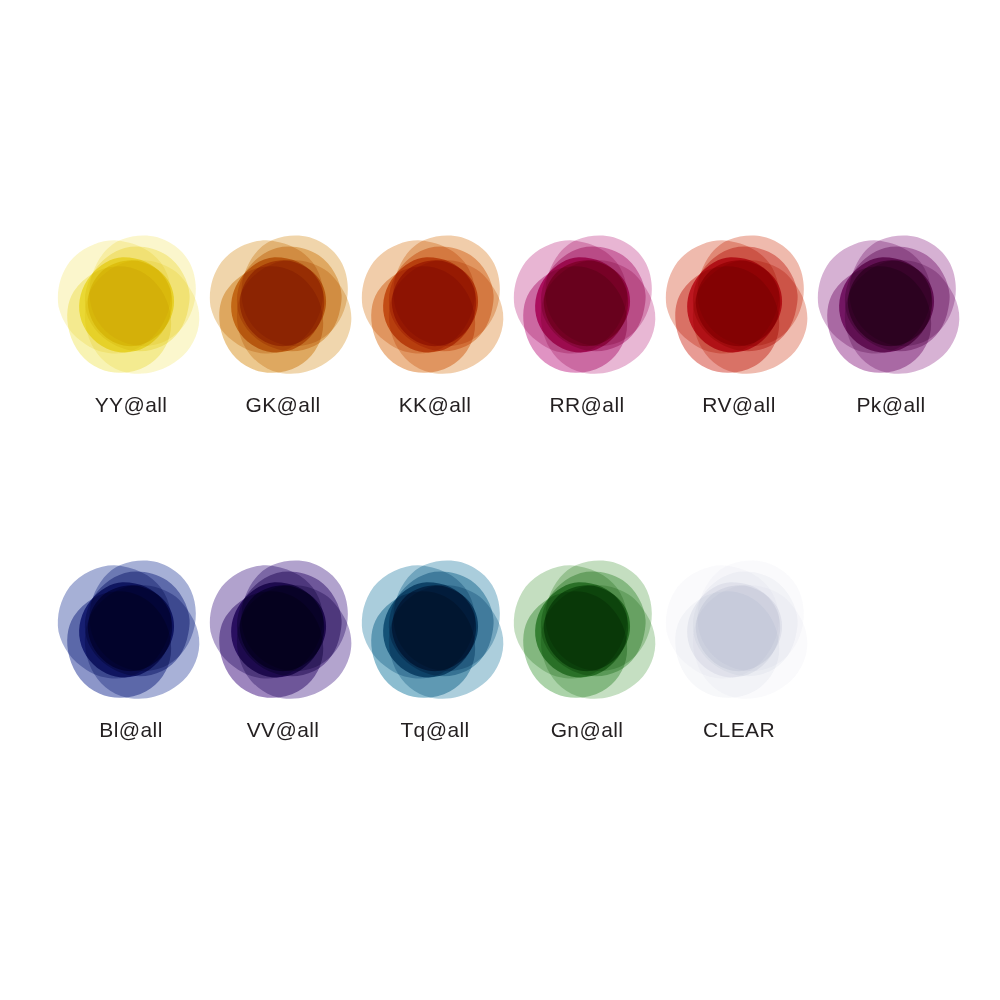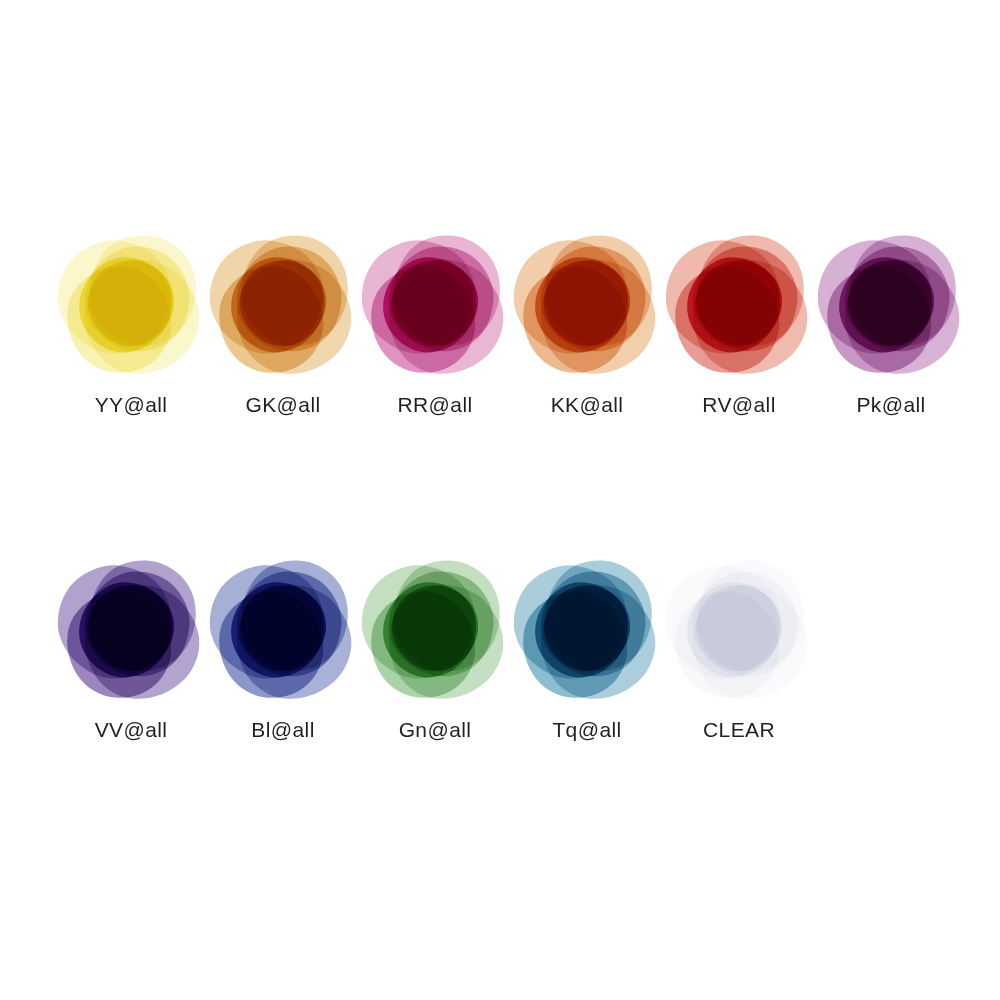--- a/index.html
+++ b/index.html
@@ -124,20 +124,46 @@
             </svg></span>
           <span class="petal" style="width: 92.16px; height: 92.16px; left: 23.92px; top: 28.92px; opacity: 0.97; transform: rotate(24deg);"><svg width="100%" height="100%" viewBox="0 0 100 100" preserveAspectRatio="none" aria-hidden="true">
               <path d="M50,4 C66,4 79,10 87,21 C95,32 97,44 95,56 C93,69 86,82 74,90 C63,97 49,98 37,94 C24,90 13,81 7,69 C2,57 2,43 7,31 C13,18 26,8 38,5 C42,4 46,4 50,4 Z" fill="#DF9A2E"></path>
             </svg></span>
         </div>
         <div class="blob-label">GK@all</div>
       </div>
       <div class="swatch">
         <div class="blob-stack">
           <span class="petal" style="width: 121.6px; height: 121.6px; left: -6.8px; top: 8.2px; opacity: 0.92; transform: rotate(14deg);"><svg width="100%" height="100%" viewBox="0 0 100 100" preserveAspectRatio="none" aria-hidden="true">
+              <path d="M50,4 C66,4 79,10 87,21 C95,32 97,44 95,56 C93,69 86,82 74,90 C63,97 49,98 37,94 C24,90 13,81 7,69 C2,57 2,43 7,31 C13,18 26,8 38,5 C42,4 46,4 50,4 Z" fill="#F0C9A3"></path>
+            </svg></span>
+          <span class="petal" style="width: 119.04px; height: 119.04px; left: 24.48px; top: 3.48px; opacity: 0.92; transform: rotate(-28deg);"><svg width="100%" height="100%" viewBox="0 0 100 100" preserveAspectRatio="none" aria-hidden="true">
+              <path d="M52,3 C68,5 81,13 88,25 C96,38 96,52 91,64 C86,77 75,88 62,93 C49,98 35,96 24,89 C12,81 4,68 3,54 C2,40 8,26 19,16 C29,7 41,2 52,3 Z" fill="#F0C9A3"></path>
+            </svg></span>
+          <span class="petal" style="width: 122.88px; height: 122.88px; left: 18.56px; top: 27.56px; opacity: 0.9; transform: rotate(52deg);"><svg width="100%" height="100%" viewBox="0 0 100 100" preserveAspectRatio="none" aria-hidden="true">
+              <path d="M50,4 C66,4 79,10 87,21 C95,32 97,44 95,56 C93,69 86,82 74,90 C63,97 49,98 37,94 C24,90 13,81 7,69 C2,57 2,43 7,31 C13,18 26,8 38,5 C42,4 46,4 50,4 Z" fill="#F0C9A3"></path>
+            </svg></span>
+          <span class="petal" style="width: 115.2px; height: 115.2px; left: 2.4px; top: 33.4px; opacity: 0.8; transform: rotate(-62deg);"><svg width="100%" height="100%" viewBox="0 0 100 100" preserveAspectRatio="none" aria-hidden="true">
+              <path d="M52,3 C68,5 81,13 88,25 C96,38 96,52 91,64 C86,77 75,88 62,93 C49,98 35,96 24,89 C12,81 4,68 3,54 C2,40 8,26 19,16 C29,7 41,2 52,3 Z" fill="#E9A871"></path>
+            </svg></span>
+          <span class="petal" style="width: 112.64px; height: 112.64px; left: 19.68px; top: 14.68px; opacity: 0.78; transform: rotate(100deg);"><svg width="100%" height="100%" viewBox="0 0 100 100" preserveAspectRatio="none" aria-hidden="true">
+              <path d="M50,4 C66,4 79,10 87,21 C95,32 97,44 95,56 C93,69 86,82 74,90 C63,97 49,98 37,94 C24,90 13,81 7,69 C2,57 2,43 7,31 C13,18 26,8 38,5 C42,4 46,4 50,4 Z" fill="#E9A871"></path>
+            </svg></span>
+          <span class="petal" style="width: 102.4px; height: 102.4px; left: 14.8px; top: 25.8px; opacity: 0.95; transform: rotate(-8deg);"><svg width="100%" height="100%" viewBox="0 0 100 100" preserveAspectRatio="none" aria-hidden="true">
+              <path d="M52,3 C68,5 81,13 88,25 C96,38 96,52 91,64 C86,77 75,88 62,93 C49,98 35,96 24,89 C12,81 4,68 3,54 C2,40 8,26 19,16 C29,7 41,2 52,3 Z" fill="#DD7D2C"></path>
+            </svg></span>
+          <span class="petal" style="width: 92.16px; height: 92.16px; left: 23.92px; top: 28.92px; opacity: 0.97; transform: rotate(24deg);"><svg width="100%" height="100%" viewBox="0 0 100 100" preserveAspectRatio="none" aria-hidden="true">
+              <path d="M50,4 C66,4 79,10 87,21 C95,32 97,44 95,56 C93,69 86,82 74,90 C63,97 49,98 37,94 C24,90 13,81 7,69 C2,57 2,43 7,31 C13,18 26,8 38,5 C42,4 46,4 50,4 Z" fill="#DD7D2C"></path>
+            </svg></span>
+        </div>
+        <div class="blob-label">KK@all</div>
+      </div>
+      <div class="swatch">
+        <div class="blob-stack">
+          <span class="petal" style="width: 121.6px; height: 121.6px; left: -6.8px; top: 8.2px; opacity: 0.92; transform: rotate(14deg);"><svg width="100%" height="100%" viewBox="0 0 100 100" preserveAspectRatio="none" aria-hidden="true">
               <path d="M50,4 C66,4 79,10 87,21 C95,32 97,44 95,56 C93,69 86,82 74,90 C63,97 49,98 37,94 C24,90 13,81 7,69 C2,57 2,43 7,31 C13,18 26,8 38,5 C42,4 46,4 50,4 Z" fill="#E6AFD0"></path>
             </svg></span>
           <span class="petal" style="width: 119.04px; height: 119.04px; left: 24.48px; top: 3.48px; opacity: 0.92; transform: rotate(-28deg);"><svg width="100%" height="100%" viewBox="0 0 100 100" preserveAspectRatio="none" aria-hidden="true">
               <path d="M52,3 C68,5 81,13 88,25 C96,38 96,52 91,64 C86,77 75,88 62,93 C49,98 35,96 24,89 C12,81 4,68 3,54 C2,40 8,26 19,16 C29,7 41,2 52,3 Z" fill="#E6AFD0"></path>
             </svg></span>
           <span class="petal" style="width: 122.88px; height: 122.88px; left: 18.56px; top: 27.56px; opacity: 0.9; transform: rotate(52deg);"><svg width="100%" height="100%" viewBox="0 0 100 100" preserveAspectRatio="none" aria-hidden="true">
               <path d="M50,4 C66,4 79,10 87,21 C95,32 97,44 95,56 C93,69 86,82 74,90 C63,97 49,98 37,94 C24,90 13,81 7,69 C2,57 2,43 7,31 C13,18 26,8 38,5 C42,4 46,4 50,4 Z" fill="#E6AFD0"></path>
             </svg></span>
           <span class="petal" style="width: 115.2px; height: 115.2px; left: 2.4px; top: 33.4px; opacity: 0.8; transform: rotate(-62deg);"><svg width="100%" height="100%" viewBox="0 0 100 100" preserveAspectRatio="none" aria-hidden="true">
               <path d="M52,3 C68,5 81,13 88,25 C96,38 96,52 91,64 C86,77 75,88 62,93 C49,98 35,96 24,89 C12,81 4,68 3,54 C2,40 8,26 19,16 C29,7 41,2 52,3 Z" fill="#D878B4"></path>
@@ -146,46 +172,20 @@
               <path d="M50,4 C66,4 79,10 87,21 C95,32 97,44 95,56 C93,69 86,82 74,90 C63,97 49,98 37,94 C24,90 13,81 7,69 C2,57 2,43 7,31 C13,18 26,8 38,5 C42,4 46,4 50,4 Z" fill="#D878B4"></path>
             </svg></span>
           <span class="petal" style="width: 102.4px; height: 102.4px; left: 14.8px; top: 25.8px; opacity: 0.95; transform: rotate(-8deg);"><svg width="100%" height="100%" viewBox="0 0 100 100" preserveAspectRatio="none" aria-hidden="true">
               <path d="M52,3 C68,5 81,13 88,25 C96,38 96,52 91,64 C86,77 75,88 62,93 C49,98 35,96 24,89 C12,81 4,68 3,54 C2,40 8,26 19,16 C29,7 41,2 52,3 Z" fill="#D5178F"></path>
             </svg></span>
           <span class="petal" style="width: 92.16px; height: 92.16px; left: 23.92px; top: 28.92px; opacity: 0.97; transform: rotate(24deg);"><svg width="100%" height="100%" viewBox="0 0 100 100" preserveAspectRatio="none" aria-hidden="true">
               <path d="M50,4 C66,4 79,10 87,21 C95,32 97,44 95,56 C93,69 86,82 74,90 C63,97 49,98 37,94 C24,90 13,81 7,69 C2,57 2,43 7,31 C13,18 26,8 38,5 C42,4 46,4 50,4 Z" fill="#D5178F"></path>
             </svg></span>
         </div>
         <div class="blob-label">RR@all</div>
-      </div>
-      <div class="swatch">
-        <div class="blob-stack">
-          <span class="petal" style="width: 121.6px; height: 121.6px; left: -6.8px; top: 8.2px; opacity: 0.92; transform: rotate(14deg);"><svg width="100%" height="100%" viewBox="0 0 100 100" preserveAspectRatio="none" aria-hidden="true">
-              <path d="M50,4 C66,4 79,10 87,21 C95,32 97,44 95,56 C93,69 86,82 74,90 C63,97 49,98 37,94 C24,90 13,81 7,69 C2,57 2,43 7,31 C13,18 26,8 38,5 C42,4 46,4 50,4 Z" fill="#F0C9A3"></path>
-            </svg></span>
-          <span class="petal" style="width: 119.04px; height: 119.04px; left: 24.48px; top: 3.48px; opacity: 0.92; transform: rotate(-28deg);"><svg width="100%" height="100%" viewBox="0 0 100 100" preserveAspectRatio="none" aria-hidden="true">
-              <path d="M52,3 C68,5 81,13 88,25 C96,38 96,52 91,64 C86,77 75,88 62,93 C49,98 35,96 24,89 C12,81 4,68 3,54 C2,40 8,26 19,16 C29,7 41,2 52,3 Z" fill="#F0C9A3"></path>
-            </svg></span>
-          <span class="petal" style="width: 122.88px; height: 122.88px; left: 18.56px; top: 27.56px; opacity: 0.9; transform: rotate(52deg);"><svg width="100%" height="100%" viewBox="0 0 100 100" preserveAspectRatio="none" aria-hidden="true">
-              <path d="M50,4 C66,4 79,10 87,21 C95,32 97,44 95,56 C93,69 86,82 74,90 C63,97 49,98 37,94 C24,90 13,81 7,69 C2,57 2,43 7,31 C13,18 26,8 38,5 C42,4 46,4 50,4 Z" fill="#F0C9A3"></path>
-            </svg></span>
-          <span class="petal" style="width: 115.2px; height: 115.2px; left: 2.4px; top: 33.4px; opacity: 0.8; transform: rotate(-62deg);"><svg width="100%" height="100%" viewBox="0 0 100 100" preserveAspectRatio="none" aria-hidden="true">
-              <path d="M52,3 C68,5 81,13 88,25 C96,38 96,52 91,64 C86,77 75,88 62,93 C49,98 35,96 24,89 C12,81 4,68 3,54 C2,40 8,26 19,16 C29,7 41,2 52,3 Z" fill="#E9A871"></path>
-            </svg></span>
-          <span class="petal" style="width: 112.64px; height: 112.64px; left: 19.68px; top: 14.68px; opacity: 0.78; transform: rotate(100deg);"><svg width="100%" height="100%" viewBox="0 0 100 100" preserveAspectRatio="none" aria-hidden="true">
-              <path d="M50,4 C66,4 79,10 87,21 C95,32 97,44 95,56 C93,69 86,82 74,90 C63,97 49,98 37,94 C24,90 13,81 7,69 C2,57 2,43 7,31 C13,18 26,8 38,5 C42,4 46,4 50,4 Z" fill="#E9A871"></path>
-            </svg></span>
-          <span class="petal" style="width: 102.4px; height: 102.4px; left: 14.8px; top: 25.8px; opacity: 0.95; transform: rotate(-8deg);"><svg width="100%" height="100%" viewBox="0 0 100 100" preserveAspectRatio="none" aria-hidden="true">
-              <path d="M52,3 C68,5 81,13 88,25 C96,38 96,52 91,64 C86,77 75,88 62,93 C49,98 35,96 24,89 C12,81 4,68 3,54 C2,40 8,26 19,16 C29,7 41,2 52,3 Z" fill="#DD7D2C"></path>
-            </svg></span>
-          <span class="petal" style="width: 92.16px; height: 92.16px; left: 23.92px; top: 28.92px; opacity: 0.97; transform: rotate(24deg);"><svg width="100%" height="100%" viewBox="0 0 100 100" preserveAspectRatio="none" aria-hidden="true">
-              <path d="M50,4 C66,4 79,10 87,21 C95,32 97,44 95,56 C93,69 86,82 74,90 C63,97 49,98 37,94 C24,90 13,81 7,69 C2,57 2,43 7,31 C13,18 26,8 38,5 C42,4 46,4 50,4 Z" fill="#DD7D2C"></path>
-            </svg></span>
-        </div>
-        <div class="blob-label">KK@all</div>
       </div>
       <div class="swatch">
         <div class="blob-stack">
           <span class="petal" style="width: 121.6px; height: 121.6px; left: -6.8px; top: 8.2px; opacity: 0.92; transform: rotate(14deg);"><svg width="100%" height="100%" viewBox="0 0 100 100" preserveAspectRatio="none" aria-hidden="true">
               <path d="M50,4 C66,4 79,10 87,21 C95,32 97,44 95,56 C93,69 86,82 74,90 C63,97 49,98 37,94 C24,90 13,81 7,69 C2,57 2,43 7,31 C13,18 26,8 38,5 C42,4 46,4 50,4 Z" fill="#EEB4A6"></path>
             </svg></span>
           <span class="petal" style="width: 119.04px; height: 119.04px; left: 24.48px; top: 3.48px; opacity: 0.92; transform: rotate(-28deg);"><svg width="100%" height="100%" viewBox="0 0 100 100" preserveAspectRatio="none" aria-hidden="true">
               <path d="M52,3 C68,5 81,13 88,25 C96,38 96,52 91,64 C86,77 75,88 62,93 C49,98 35,96 24,89 C12,81 4,68 3,54 C2,40 8,26 19,16 C29,7 41,2 52,3 Z" fill="#EEB4A6"></path>
             </svg></span>
           <span class="petal" style="width: 122.88px; height: 122.88px; left: 18.56px; top: 27.56px; opacity: 0.9; transform: rotate(52deg);"><svg width="100%" height="100%" viewBox="0 0 100 100" preserveAspectRatio="none" aria-hidden="true">
@@ -230,20 +230,46 @@
               <path d="M50,4 C66,4 79,10 87,21 C95,32 97,44 95,56 C93,69 86,82 74,90 C63,97 49,98 37,94 C24,90 13,81 7,69 C2,57 2,43 7,31 C13,18 26,8 38,5 C42,4 46,4 50,4 Z" fill="#A92A96"></path>
             </svg></span>
         </div>
         <div class="blob-label">Pk@all</div>
       </div>
     </div>
   <div class="swatch-row" id="row-2" style="padding-left: 55px;">
       <div class="swatch">
         <div class="blob-stack">
           <span class="petal" style="width: 121.6px; height: 121.6px; left: -6.8px; top: 8.2px; opacity: 0.92; transform: rotate(14deg);"><svg width="100%" height="100%" viewBox="0 0 100 100" preserveAspectRatio="none" aria-hidden="true">
+              <path d="M50,4 C66,4 79,10 87,21 C95,32 97,44 95,56 C93,69 86,82 74,90 C63,97 49,98 37,94 C24,90 13,81 7,69 C2,57 2,43 7,31 C13,18 26,8 38,5 C42,4 46,4 50,4 Z" fill="#9FA9D3"></path>
+            </svg></span>
+          <span class="petal" style="width: 119.04px; height: 119.04px; left: 24.48px; top: 3.48px; opacity: 0.92; transform: rotate(-28deg);"><svg width="100%" height="100%" viewBox="0 0 100 100" preserveAspectRatio="none" aria-hidden="true">
+              <path d="M52,3 C68,5 81,13 88,25 C96,38 96,52 91,64 C86,77 75,88 62,93 C49,98 35,96 24,89 C12,81 4,68 3,54 C2,40 8,26 19,16 C29,7 41,2 52,3 Z" fill="#9FA9D3"></path>
+            </svg></span>
+          <span class="petal" style="width: 122.88px; height: 122.88px; left: 18.56px; top: 27.56px; opacity: 0.9; transform: rotate(52deg);"><svg width="100%" height="100%" viewBox="0 0 100 100" preserveAspectRatio="none" aria-hidden="true">
+              <path d="M50,4 C66,4 79,10 87,21 C95,32 97,44 95,56 C93,69 86,82 74,90 C63,97 49,98 37,94 C24,90 13,81 7,69 C2,57 2,43 7,31 C13,18 26,8 38,5 C42,4 46,4 50,4 Z" fill="#9FA9D3"></path>
+            </svg></span>
+          <span class="petal" style="width: 115.2px; height: 115.2px; left: 2.4px; top: 33.4px; opacity: 0.8; transform: rotate(-62deg);"><svg width="100%" height="100%" viewBox="0 0 100 100" preserveAspectRatio="none" aria-hidden="true">
+              <path d="M52,3 C68,5 81,13 88,25 C96,38 96,52 91,64 C86,77 75,88 62,93 C49,98 35,96 24,89 C12,81 4,68 3,54 C2,40 8,26 19,16 C29,7 41,2 52,3 Z" fill="#6F7CBC"></path>
+            </svg></span>
+          <span class="petal" style="width: 112.64px; height: 112.64px; left: 19.68px; top: 14.68px; opacity: 0.78; transform: rotate(100deg);"><svg width="100%" height="100%" viewBox="0 0 100 100" preserveAspectRatio="none" aria-hidden="true">
+              <path d="M50,4 C66,4 79,10 87,21 C95,32 97,44 95,56 C93,69 86,82 74,90 C63,97 49,98 37,94 C24,90 13,81 7,69 C2,57 2,43 7,31 C13,18 26,8 38,5 C42,4 46,4 50,4 Z" fill="#6F7CBC"></path>
+            </svg></span>
+          <span class="petal" style="width: 102.4px; height: 102.4px; left: 14.8px; top: 25.8px; opacity: 0.95; transform: rotate(-8deg);"><svg width="100%" height="100%" viewBox="0 0 100 100" preserveAspectRatio="none" aria-hidden="true">
+              <path d="M52,3 C68,5 81,13 88,25 C96,38 96,52 91,64 C86,77 75,88 62,93 C49,98 35,96 24,89 C12,81 4,68 3,54 C2,40 8,26 19,16 C29,7 41,2 52,3 Z" fill="#3340A8"></path>
+            </svg></span>
+          <span class="petal" style="width: 92.16px; height: 92.16px; left: 23.92px; top: 28.92px; opacity: 0.97; transform: rotate(24deg);"><svg width="100%" height="100%" viewBox="0 0 100 100" preserveAspectRatio="none" aria-hidden="true">
+              <path d="M50,4 C66,4 79,10 87,21 C95,32 97,44 95,56 C93,69 86,82 74,90 C63,97 49,98 37,94 C24,90 13,81 7,69 C2,57 2,43 7,31 C13,18 26,8 38,5 C42,4 46,4 50,4 Z" fill="#3340A8"></path>
+            </svg></span>
+        </div>
+        <div class="blob-label">Bl@all</div>
+      </div>
+      <div class="swatch">
+        <div class="blob-stack">
+          <span class="petal" style="width: 121.6px; height: 121.6px; left: -6.8px; top: 8.2px; opacity: 0.92; transform: rotate(14deg);"><svg width="100%" height="100%" viewBox="0 0 100 100" preserveAspectRatio="none" aria-hidden="true">
               <path d="M50,4 C66,4 79,10 87,21 C95,32 97,44 95,56 C93,69 86,82 74,90 C63,97 49,98 37,94 C24,90 13,81 7,69 C2,57 2,43 7,31 C13,18 26,8 38,5 C42,4 46,4 50,4 Z" fill="#AB9AC9"></path>
             </svg></span>
           <span class="petal" style="width: 119.04px; height: 119.04px; left: 24.48px; top: 3.48px; opacity: 0.92; transform: rotate(-28deg);"><svg width="100%" height="100%" viewBox="0 0 100 100" preserveAspectRatio="none" aria-hidden="true">
               <path d="M52,3 C68,5 81,13 88,25 C96,38 96,52 91,64 C86,77 75,88 62,93 C49,98 35,96 24,89 C12,81 4,68 3,54 C2,40 8,26 19,16 C29,7 41,2 52,3 Z" fill="#AB9AC9"></path>
             </svg></span>
           <span class="petal" style="width: 122.88px; height: 122.88px; left: 18.56px; top: 27.56px; opacity: 0.9; transform: rotate(52deg);"><svg width="100%" height="100%" viewBox="0 0 100 100" preserveAspectRatio="none" aria-hidden="true">
               <path d="M50,4 C66,4 79,10 87,21 C95,32 97,44 95,56 C93,69 86,82 74,90 C63,97 49,98 37,94 C24,90 13,81 7,69 C2,57 2,43 7,31 C13,18 26,8 38,5 C42,4 46,4 50,4 Z" fill="#AB9AC9"></path>
             </svg></span>
           <span class="petal" style="width: 115.2px; height: 115.2px; left: 2.4px; top: 33.4px; opacity: 0.8; transform: rotate(-62deg);"><svg width="100%" height="100%" viewBox="0 0 100 100" preserveAspectRatio="none" aria-hidden="true">
               <path d="M52,3 C68,5 81,13 88,25 C96,38 96,52 91,64 C86,77 75,88 62,93 C49,98 35,96 24,89 C12,81 4,68 3,54 C2,40 8,26 19,16 C29,7 41,2 52,3 Z" fill="#8466AE"></path>
@@ -256,42 +282,42 @@
             </svg></span>
           <span class="petal" style="width: 92.16px; height: 92.16px; left: 23.92px; top: 28.92px; opacity: 0.97; transform: rotate(24deg);"><svg width="100%" height="100%" viewBox="0 0 100 100" preserveAspectRatio="none" aria-hidden="true">
               <path d="M50,4 C66,4 79,10 87,21 C95,32 97,44 95,56 C93,69 86,82 74,90 C63,97 49,98 37,94 C24,90 13,81 7,69 C2,57 2,43 7,31 C13,18 26,8 38,5 C42,4 46,4 50,4 Z" fill="#57209B"></path>
             </svg></span>
         </div>
         <div class="blob-label">VV@all</div>
       </div>
       <div class="swatch">
         <div class="blob-stack">
           <span class="petal" style="width: 121.6px; height: 121.6px; left: -6.8px; top: 8.2px; opacity: 0.92; transform: rotate(14deg);"><svg width="100%" height="100%" viewBox="0 0 100 100" preserveAspectRatio="none" aria-hidden="true">
-              <path d="M50,4 C66,4 79,10 87,21 C95,32 97,44 95,56 C93,69 86,82 74,90 C63,97 49,98 37,94 C24,90 13,81 7,69 C2,57 2,43 7,31 C13,18 26,8 38,5 C42,4 46,4 50,4 Z" fill="#9FA9D3"></path>
-            </svg></span>
-          <span class="petal" style="width: 119.04px; height: 119.04px; left: 24.48px; top: 3.48px; opacity: 0.92; transform: rotate(-28deg);"><svg width="100%" height="100%" viewBox="0 0 100 100" preserveAspectRatio="none" aria-hidden="true">
-              <path d="M52,3 C68,5 81,13 88,25 C96,38 96,52 91,64 C86,77 75,88 62,93 C49,98 35,96 24,89 C12,81 4,68 3,54 C2,40 8,26 19,16 C29,7 41,2 52,3 Z" fill="#9FA9D3"></path>
-            </svg></span>
-          <span class="petal" style="width: 122.88px; height: 122.88px; left: 18.56px; top: 27.56px; opacity: 0.9; transform: rotate(52deg);"><svg width="100%" height="100%" viewBox="0 0 100 100" preserveAspectRatio="none" aria-hidden="true">
-              <path d="M50,4 C66,4 79,10 87,21 C95,32 97,44 95,56 C93,69 86,82 74,90 C63,97 49,98 37,94 C24,90 13,81 7,69 C2,57 2,43 7,31 C13,18 26,8 38,5 C42,4 46,4 50,4 Z" fill="#9FA9D3"></path>
-            </svg></span>
-          <span class="petal" style="width: 115.2px; height: 115.2px; left: 2.4px; top: 33.4px; opacity: 0.8; transform: rotate(-62deg);"><svg width="100%" height="100%" viewBox="0 0 100 100" preserveAspectRatio="none" aria-hidden="true">
-              <path d="M52,3 C68,5 81,13 88,25 C96,38 96,52 91,64 C86,77 75,88 62,93 C49,98 35,96 24,89 C12,81 4,68 3,54 C2,40 8,26 19,16 C29,7 41,2 52,3 Z" fill="#6F7CBC"></path>
-            </svg></span>
-          <span class="petal" style="width: 112.64px; height: 112.64px; left: 19.68px; top: 14.68px; opacity: 0.78; transform: rotate(100deg);"><svg width="100%" height="100%" viewBox="0 0 100 100" preserveAspectRatio="none" aria-hidden="true">
-              <path d="M50,4 C66,4 79,10 87,21 C95,32 97,44 95,56 C93,69 86,82 74,90 C63,97 49,98 37,94 C24,90 13,81 7,69 C2,57 2,43 7,31 C13,18 26,8 38,5 C42,4 46,4 50,4 Z" fill="#6F7CBC"></path>
-            </svg></span>
-          <span class="petal" style="width: 102.4px; height: 102.4px; left: 14.8px; top: 25.8px; opacity: 0.95; transform: rotate(-8deg);"><svg width="100%" height="100%" viewBox="0 0 100 100" preserveAspectRatio="none" aria-hidden="true">
-              <path d="M52,3 C68,5 81,13 88,25 C96,38 96,52 91,64 C86,77 75,88 62,93 C49,98 35,96 24,89 C12,81 4,68 3,54 C2,40 8,26 19,16 C29,7 41,2 52,3 Z" fill="#3340A8"></path>
-            </svg></span>
-          <span class="petal" style="width: 92.16px; height: 92.16px; left: 23.92px; top: 28.92px; opacity: 0.97; transform: rotate(24deg);"><svg width="100%" height="100%" viewBox="0 0 100 100" preserveAspectRatio="none" aria-hidden="true">
-              <path d="M50,4 C66,4 79,10 87,21 C95,32 97,44 95,56 C93,69 86,82 74,90 C63,97 49,98 37,94 C24,90 13,81 7,69 C2,57 2,43 7,31 C13,18 26,8 38,5 C42,4 46,4 50,4 Z" fill="#3340A8"></path>
-            </svg></span>
-        </div>
-        <div class="blob-label">Bl@all</div>
+              <path d="M50,4 C66,4 79,10 87,21 C95,32 97,44 95,56 C93,69 86,82 74,90 C63,97 49,98 37,94 C24,90 13,81 7,69 C2,57 2,43 7,31 C13,18 26,8 38,5 C42,4 46,4 50,4 Z" fill="#A3C9D9"></path>
+            </svg></span>
+          <span class="petal" style="width: 119.04px; height: 119.04px; left: 24.48px; top: 3.48px; opacity: 0.92; transform: rotate(-28deg);"><svg width="100%" height="100%" viewBox="0 0 100 100" preserveAspectRatio="none" aria-hidden="true">
+              <path d="M52,3 C68,5 81,13 88,25 C96,38 96,52 91,64 C86,77 75,88 62,93 C49,98 35,96 24,89 C12,81 4,68 3,54 C2,40 8,26 19,16 C29,7 41,2 52,3 Z" fill="#A3C9D9"></path>
+            </svg></span>
+          <span class="petal" style="width: 122.88px; height: 122.88px; left: 18.56px; top: 27.56px; opacity: 0.9; transform: rotate(52deg);"><svg width="100%" height="100%" viewBox="0 0 100 100" preserveAspectRatio="none" aria-hidden="true">
+              <path d="M50,4 C66,4 79,10 87,21 C95,32 97,44 95,56 C93,69 86,82 74,90 C63,97 49,98 37,94 C24,90 13,81 7,69 C2,57 2,43 7,31 C13,18 26,8 38,5 C42,4 46,4 50,4 Z" fill="#A3C9D9"></path>
+            </svg></span>
+          <span class="petal" style="width: 115.2px; height: 115.2px; left: 2.4px; top: 33.4px; opacity: 0.8; transform: rotate(-62deg);"><svg width="100%" height="100%" viewBox="0 0 100 100" preserveAspectRatio="none" aria-hidden="true">
+              <path d="M52,3 C68,5 81,13 88,25 C96,38 96,52 91,64 C86,77 75,88 62,93 C49,98 35,96 24,89 C12,81 4,68 3,54 C2,40 8,26 19,16 C29,7 41,2 52,3 Z" fill="#6FAcC4"></path>
+            </svg></span>
+          <span class="petal" style="width: 112.64px; height: 112.64px; left: 19.68px; top: 14.68px; opacity: 0.78; transform: rotate(100deg);"><svg width="100%" height="100%" viewBox="0 0 100 100" preserveAspectRatio="none" aria-hidden="true">
+              <path d="M50,4 C66,4 79,10 87,21 C95,32 97,44 95,56 C93,69 86,82 74,90 C63,97 49,98 37,94 C24,90 13,81 7,69 C2,57 2,43 7,31 C13,18 26,8 38,5 C42,4 46,4 50,4 Z" fill="#6FAcC4"></path>
+            </svg></span>
+          <span class="petal" style="width: 102.4px; height: 102.4px; left: 14.8px; top: 25.8px; opacity: 0.95; transform: rotate(-8deg);"><svg width="100%" height="100%" viewBox="0 0 100 100" preserveAspectRatio="none" aria-hidden="true">
+              <path d="M52,3 C68,5 81,13 88,25 C96,38 96,52 91,64 C86,77 75,88 62,93 C49,98 35,96 24,89 C12,81 4,68 3,54 C2,40 8,26 19,16 C29,7 41,2 52,3 Z" fill="#2A83A5"></path>
+            </svg></span>
+          <span class="petal" style="width: 92.16px; height: 92.16px; left: 23.92px; top: 28.92px; opacity: 0.97; transform: rotate(24deg);"><svg width="100%" height="100%" viewBox="0 0 100 100" preserveAspectRatio="none" aria-hidden="true">
+              <path d="M50,4 C66,4 79,10 87,21 C95,32 97,44 95,56 C93,69 86,82 74,90 C63,97 49,98 37,94 C24,90 13,81 7,69 C2,57 2,43 7,31 C13,18 26,8 38,5 C42,4 46,4 50,4 Z" fill="#2A83A5"></path>
+            </svg></span>
+        </div>
+        <div class="blob-label">Tq@all</div>
       </div>
       <div class="swatch">
         <div class="blob-stack">
           <span class="petal" style="width: 121.6px; height: 121.6px; left: -6.8px; top: 8.2px; opacity: 0.92; transform: rotate(14deg);"><svg width="100%" height="100%" viewBox="0 0 100 100" preserveAspectRatio="none" aria-hidden="true">
               <path d="M50,4 C66,4 79,10 87,21 C95,32 97,44 95,56 C93,69 86,82 74,90 C63,97 49,98 37,94 C24,90 13,81 7,69 C2,57 2,43 7,31 C13,18 26,8 38,5 C42,4 46,4 50,4 Z" fill="#BFDCBB"></path>
             </svg></span>
           <span class="petal" style="width: 119.04px; height: 119.04px; left: 24.48px; top: 3.48px; opacity: 0.92; transform: rotate(-28deg);"><svg width="100%" height="100%" viewBox="0 0 100 100" preserveAspectRatio="none" aria-hidden="true">
               <path d="M52,3 C68,5 81,13 88,25 C96,38 96,52 91,64 C86,77 75,88 62,93 C49,98 35,96 24,89 C12,81 4,68 3,54 C2,40 8,26 19,16 C29,7 41,2 52,3 Z" fill="#BFDCBB"></path>
             </svg></span>
           <span class="petal" style="width: 122.88px; height: 122.88px; left: 18.56px; top: 27.56px; opacity: 0.9; transform: rotate(52deg);"><svg width="100%" height="100%" viewBox="0 0 100 100" preserveAspectRatio="none" aria-hidden="true">
@@ -308,46 +334,20 @@
             </svg></span>
           <span class="petal" style="width: 92.16px; height: 92.16px; left: 23.92px; top: 28.92px; opacity: 0.97; transform: rotate(24deg);"><svg width="100%" height="100%" viewBox="0 0 100 100" preserveAspectRatio="none" aria-hidden="true">
               <path d="M50,4 C66,4 79,10 87,21 C95,32 97,44 95,56 C93,69 86,82 74,90 C63,97 49,98 37,94 C24,90 13,81 7,69 C2,57 2,43 7,31 C13,18 26,8 38,5 C42,4 46,4 50,4 Z" fill="#5FAE5E"></path>
             </svg></span>
         </div>
         <div class="blob-label">Gn@all</div>
       </div>
       <div class="swatch">
         <div class="blob-stack">
           <span class="petal" style="width: 121.6px; height: 121.6px; left: -6.8px; top: 8.2px; opacity: 0.92; transform: rotate(14deg);"><svg width="100%" height="100%" viewBox="0 0 100 100" preserveAspectRatio="none" aria-hidden="true">
-              <path d="M50,4 C66,4 79,10 87,21 C95,32 97,44 95,56 C93,69 86,82 74,90 C63,97 49,98 37,94 C24,90 13,81 7,69 C2,57 2,43 7,31 C13,18 26,8 38,5 C42,4 46,4 50,4 Z" fill="#A3C9D9"></path>
-            </svg></span>
-          <span class="petal" style="width: 119.04px; height: 119.04px; left: 24.48px; top: 3.48px; opacity: 0.92; transform: rotate(-28deg);"><svg width="100%" height="100%" viewBox="0 0 100 100" preserveAspectRatio="none" aria-hidden="true">
-              <path d="M52,3 C68,5 81,13 88,25 C96,38 96,52 91,64 C86,77 75,88 62,93 C49,98 35,96 24,89 C12,81 4,68 3,54 C2,40 8,26 19,16 C29,7 41,2 52,3 Z" fill="#A3C9D9"></path>
-            </svg></span>
-          <span class="petal" style="width: 122.88px; height: 122.88px; left: 18.56px; top: 27.56px; opacity: 0.9; transform: rotate(52deg);"><svg width="100%" height="100%" viewBox="0 0 100 100" preserveAspectRatio="none" aria-hidden="true">
-              <path d="M50,4 C66,4 79,10 87,21 C95,32 97,44 95,56 C93,69 86,82 74,90 C63,97 49,98 37,94 C24,90 13,81 7,69 C2,57 2,43 7,31 C13,18 26,8 38,5 C42,4 46,4 50,4 Z" fill="#A3C9D9"></path>
-            </svg></span>
-          <span class="petal" style="width: 115.2px; height: 115.2px; left: 2.4px; top: 33.4px; opacity: 0.8; transform: rotate(-62deg);"><svg width="100%" height="100%" viewBox="0 0 100 100" preserveAspectRatio="none" aria-hidden="true">
-              <path d="M52,3 C68,5 81,13 88,25 C96,38 96,52 91,64 C86,77 75,88 62,93 C49,98 35,96 24,89 C12,81 4,68 3,54 C2,40 8,26 19,16 C29,7 41,2 52,3 Z" fill="#6FAcC4"></path>
-            </svg></span>
-          <span class="petal" style="width: 112.64px; height: 112.64px; left: 19.68px; top: 14.68px; opacity: 0.78; transform: rotate(100deg);"><svg width="100%" height="100%" viewBox="0 0 100 100" preserveAspectRatio="none" aria-hidden="true">
-              <path d="M50,4 C66,4 79,10 87,21 C95,32 97,44 95,56 C93,69 86,82 74,90 C63,97 49,98 37,94 C24,90 13,81 7,69 C2,57 2,43 7,31 C13,18 26,8 38,5 C42,4 46,4 50,4 Z" fill="#6FAcC4"></path>
-            </svg></span>
-          <span class="petal" style="width: 102.4px; height: 102.4px; left: 14.8px; top: 25.8px; opacity: 0.95; transform: rotate(-8deg);"><svg width="100%" height="100%" viewBox="0 0 100 100" preserveAspectRatio="none" aria-hidden="true">
-              <path d="M52,3 C68,5 81,13 88,25 C96,38 96,52 91,64 C86,77 75,88 62,93 C49,98 35,96 24,89 C12,81 4,68 3,54 C2,40 8,26 19,16 C29,7 41,2 52,3 Z" fill="#2A83A5"></path>
-            </svg></span>
-          <span class="petal" style="width: 92.16px; height: 92.16px; left: 23.92px; top: 28.92px; opacity: 0.97; transform: rotate(24deg);"><svg width="100%" height="100%" viewBox="0 0 100 100" preserveAspectRatio="none" aria-hidden="true">
-              <path d="M50,4 C66,4 79,10 87,21 C95,32 97,44 95,56 C93,69 86,82 74,90 C63,97 49,98 37,94 C24,90 13,81 7,69 C2,57 2,43 7,31 C13,18 26,8 38,5 C42,4 46,4 50,4 Z" fill="#2A83A5"></path>
-            </svg></span>
-        </div>
-        <div class="blob-label">Tq@all</div>
-      </div>
-      <div class="swatch">
-        <div class="blob-stack">
-          <span class="petal" style="width: 121.6px; height: 121.6px; left: -6.8px; top: 8.2px; opacity: 0.92; transform: rotate(14deg);"><svg width="100%" height="100%" viewBox="0 0 100 100" preserveAspectRatio="none" aria-hidden="true">
               <path d="M50,4 C66,4 79,10 87,21 C95,32 97,44 95,56 C93,69 86,82 74,90 C63,97 49,98 37,94 C24,90 13,81 7,69 C2,57 2,43 7,31 C13,18 26,8 38,5 C42,4 46,4 50,4 Z" fill="#FAFAFC"></path>
             </svg></span>
           <span class="petal" style="width: 119.04px; height: 119.04px; left: 24.48px; top: 3.48px; opacity: 0.92; transform: rotate(-28deg);"><svg width="100%" height="100%" viewBox="0 0 100 100" preserveAspectRatio="none" aria-hidden="true">
               <path d="M52,3 C68,5 81,13 88,25 C96,38 96,52 91,64 C86,77 75,88 62,93 C49,98 35,96 24,89 C12,81 4,68 3,54 C2,40 8,26 19,16 C29,7 41,2 52,3 Z" fill="#FAFAFC"></path>
             </svg></span>
           <span class="petal" style="width: 122.88px; height: 122.88px; left: 18.56px; top: 27.56px; opacity: 0.9; transform: rotate(52deg);"><svg width="100%" height="100%" viewBox="0 0 100 100" preserveAspectRatio="none" aria-hidden="true">
               <path d="M50,4 C66,4 79,10 87,21 C95,32 97,44 95,56 C93,69 86,82 74,90 C63,97 49,98 37,94 C24,90 13,81 7,69 C2,57 2,43 7,31 C13,18 26,8 38,5 C42,4 46,4 50,4 Z" fill="#FAFAFC"></path>
             </svg></span>
           <span class="petal" style="width: 115.2px; height: 115.2px; left: 2.4px; top: 33.4px; opacity: 0.8; transform: rotate(-62deg);"><svg width="100%" height="100%" viewBox="0 0 100 100" preserveAspectRatio="none" aria-hidden="true">
               <path d="M52,3 C68,5 81,13 88,25 C96,38 96,52 91,64 C86,77 75,88 62,93 C49,98 35,96 24,89 C12,81 4,68 3,54 C2,40 8,26 19,16 C29,7 41,2 52,3 Z" fill="#F5F6F9"></path>

